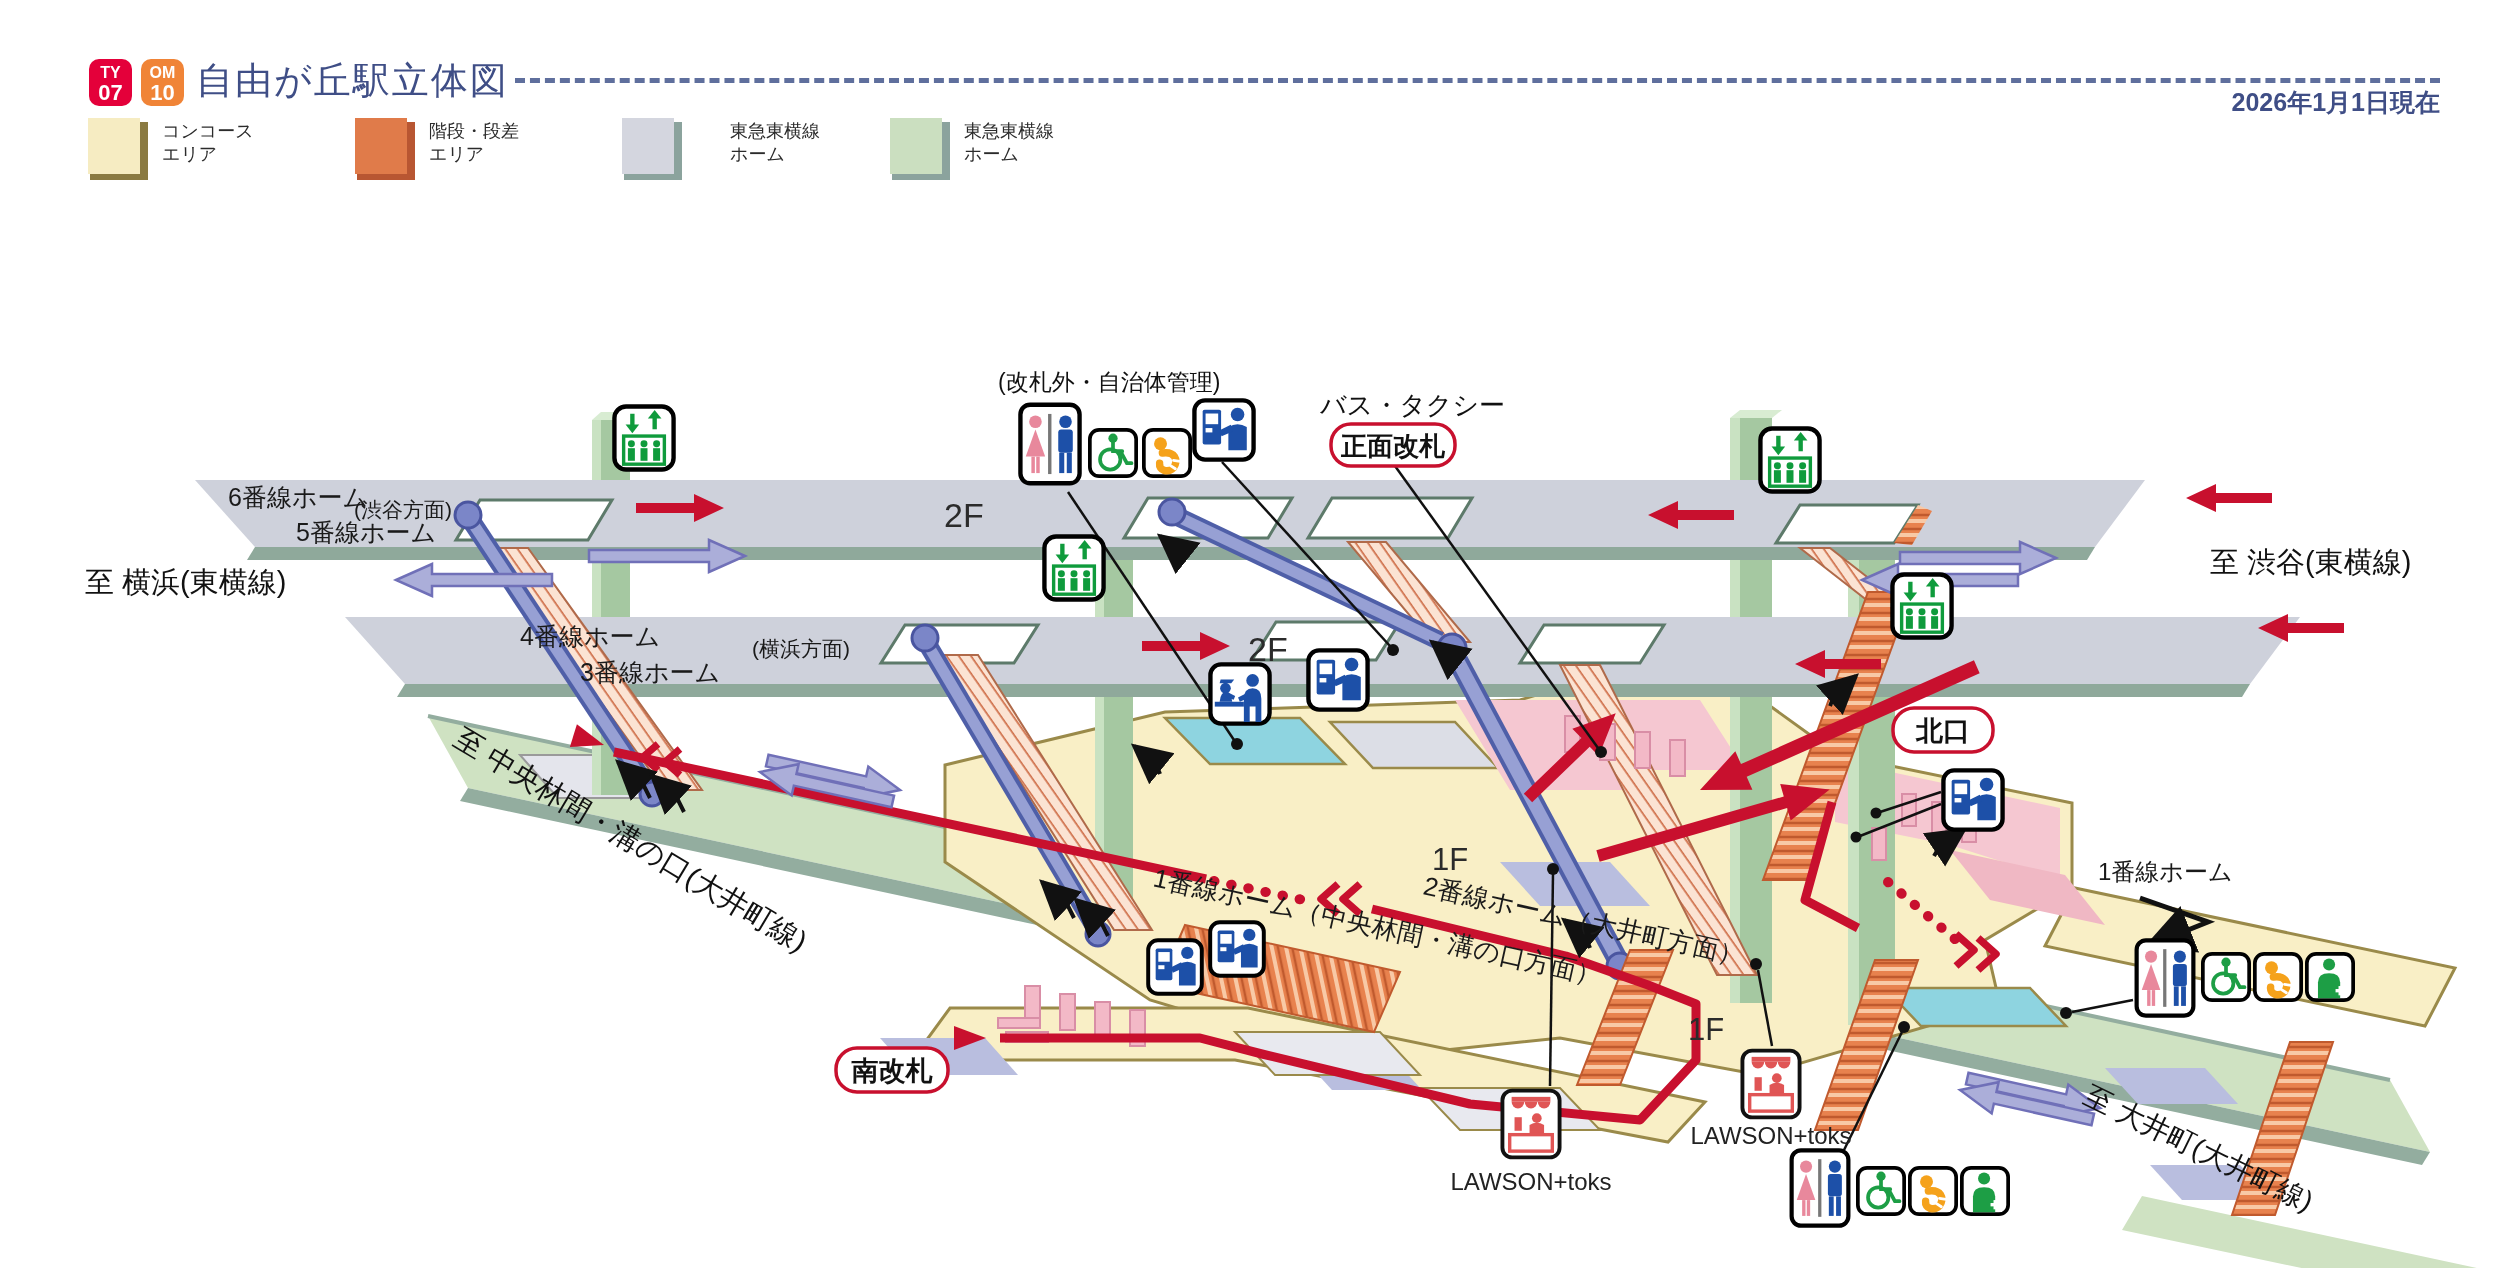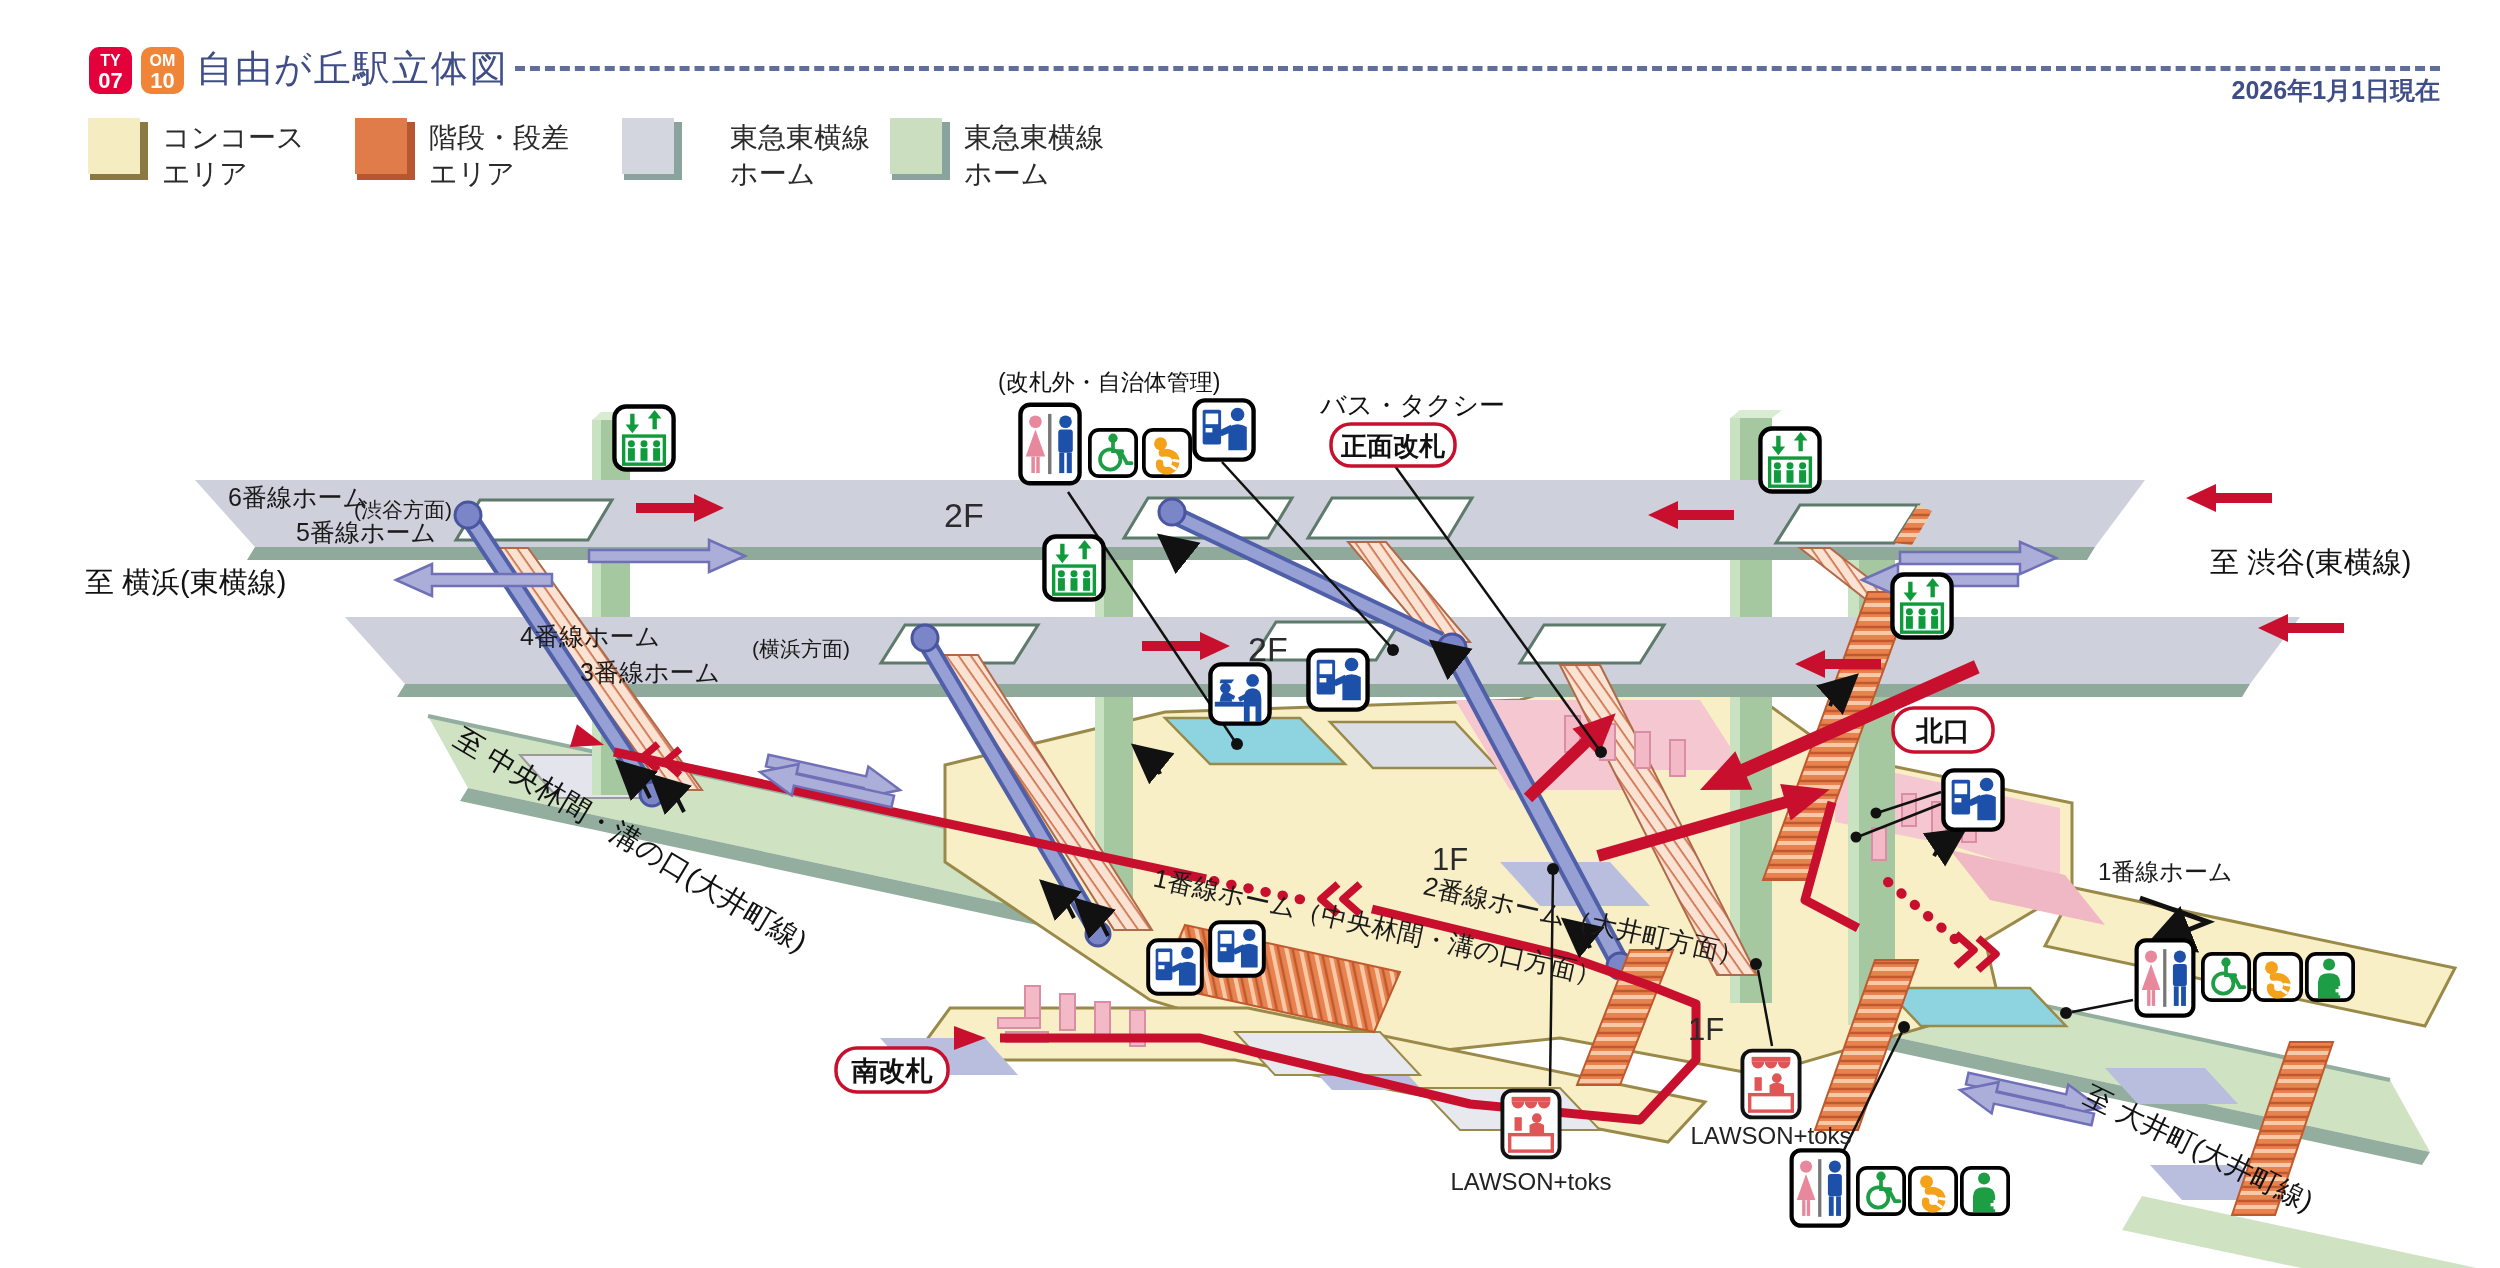--- a/index.html
+++ b/index.html
@@ -2,27 +2,27 @@
 <html><head>
 <meta charset="utf-8">
 <style>
   html,body{margin:0;padding:0;background:#fff;}
   body{width:2500px;height:1268px;position:relative;overflow:hidden;
        font-family:"Liberation Sans","DejaVu Sans",sans-serif;}
   .abs{position:absolute;}
   #title{left:196px;top:40px;font-size:37px;font-weight:normal;color:#3f4e86;letter-spacing:2px;}
   #dash{left:515px;top:62px;width:1925px;border-top:5px dashed #5f6f9d;}
   #date{left:2140px;top:70px;width:300px;text-align:right;font-size:25px;color:#3f4e86;font-weight:bold;}
-  .leg-label{font-size:28px;color:#2b2b2b;line-height:1.3;}
+  .leg-label{font-size:18px;color:#2b2b2b;line-height:1.3;}
   svg text{user-select:none;}
 </style>
 </head>
 <body>
 
-<div class="abs" style="left:0;top:4px;width:2274px;height:110px;">
+<div class="abs" style="left:0;top:16px;width:2274px;height:110px;">
   <svg class="abs" style="left:88px;top:42px" width="46" height="50">
     <rect x="1" y="1" width="43" height="47" rx="10" fill="#e4003a"></rect>
     <text x="22.5" y="20" text-anchor="middle" font-size="16" font-weight="bold" fill="#fff">TY</text>
     <text x="22.5" y="42" text-anchor="middle" font-size="22" font-weight="bold" fill="#fff">07</text>
   </svg>
   <svg class="abs" style="left:140px;top:42px" width="46" height="50">
     <rect x="1" y="1" width="43" height="47" rx="10" fill="#f08437"></rect>
     <text x="22.5" y="20" text-anchor="middle" font-size="16" font-weight="bold" fill="#fff">OM</text>
     <text x="22.5" y="42" text-anchor="middle" font-size="22" font-weight="bold" fill="#fff">10</text>
   </svg>

